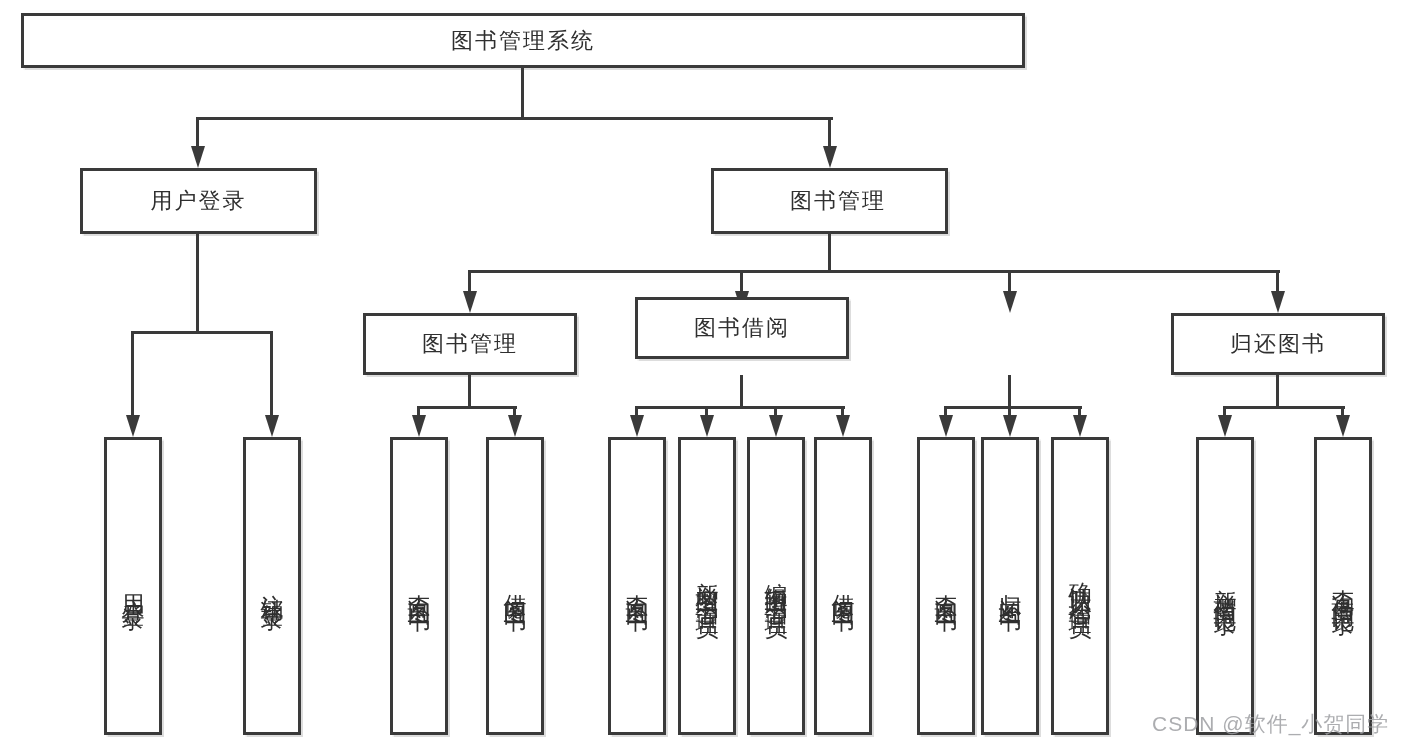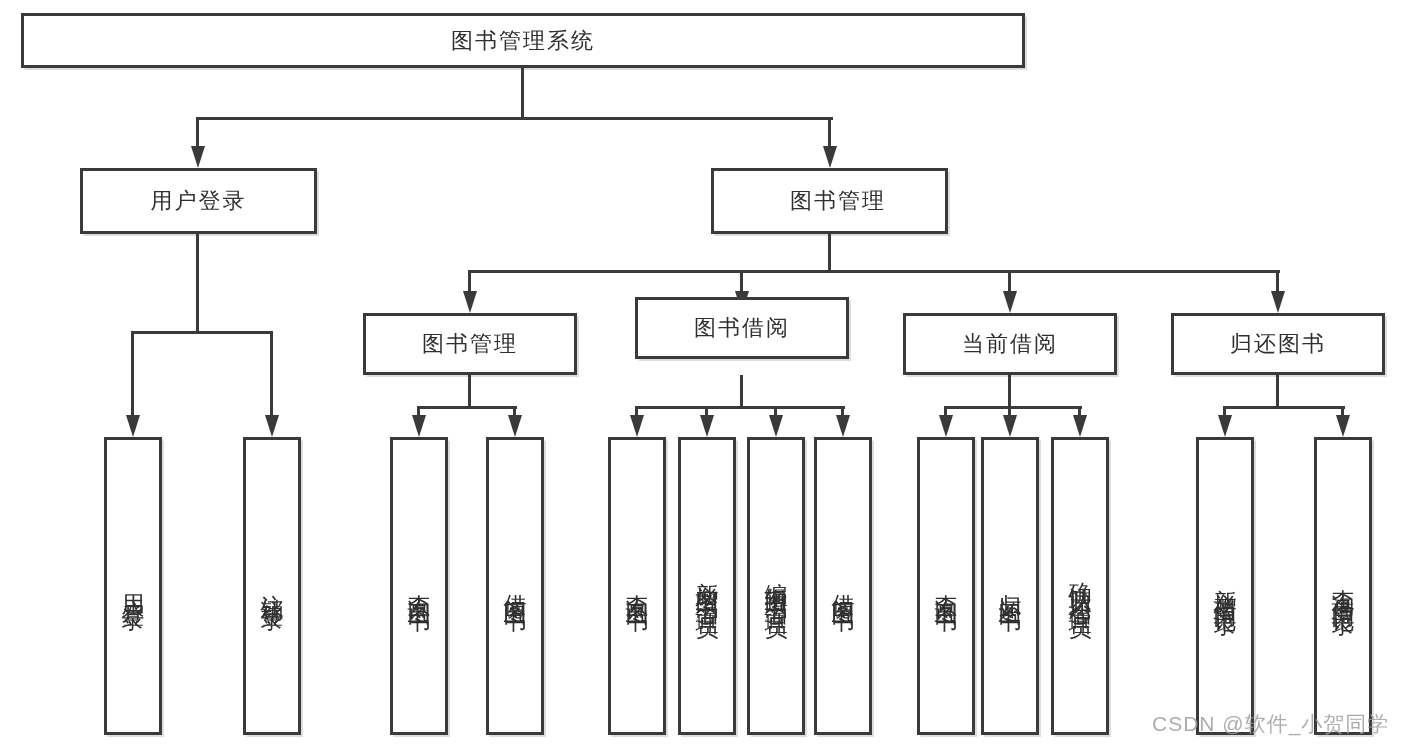--- a/index.html
+++ b/index.html
@@ -78,21 +78,20 @@
   <div class="vl" style="left:740px;top:270px;height:23px;"></div>
   <div class="vl" style="left:1008px;top:270px;height:23px;"></div>
   <div class="vl" style="left:1276px;top:270px;height:23px;"></div>
   <div class="arrow" style="left:463px;top:291px;"></div>
   <div class="arrow" style="left:735px;top:291px;"></div>
   <div class="arrow" style="left:1003px;top:291px;"></div>
   <div class="arrow" style="left:1271px;top:291px;"></div>
 
   <div class="box hnode" style="left:363px;top:313px;width:214px;height:62px;">图书管理</div>
   <div class="box hnode" style="left:635px;top:297px;width:214px;height:62px;">图书借阅</div>
-  <div class="box hnode" style="left:903px;top:313px;width:214px;height:62px;">当前借阅</div>
   <div class="box hnode" style="left:1171px;top:313px;width:214px;height:62px;">归还图书</div>
 
   <div class="vl" style="left:468px;top:375px;height:34px;"></div>
   <div class="hl" style="left:417px;top:406px;width:100px;"></div>
   <div class="vl" style="left:417px;top:406px;height:11px;"></div>
   <div class="vl" style="left:513px;top:406px;height:11px;"></div>
   <div class="arrow" style="left:412px;top:415px;"></div>
   <div class="arrow" style="left:508px;top:415px;"></div>
 
   <div class="vl" style="left:740px;top:375px;height:34px;"></div>

